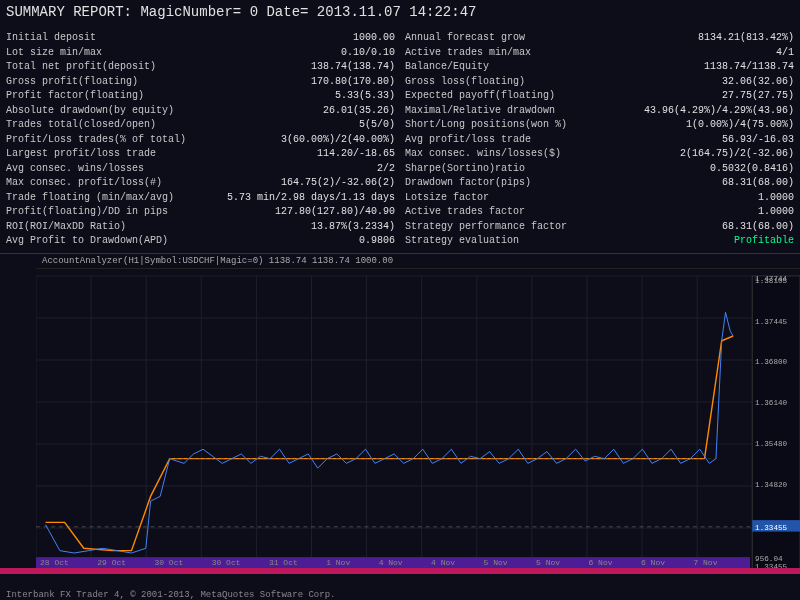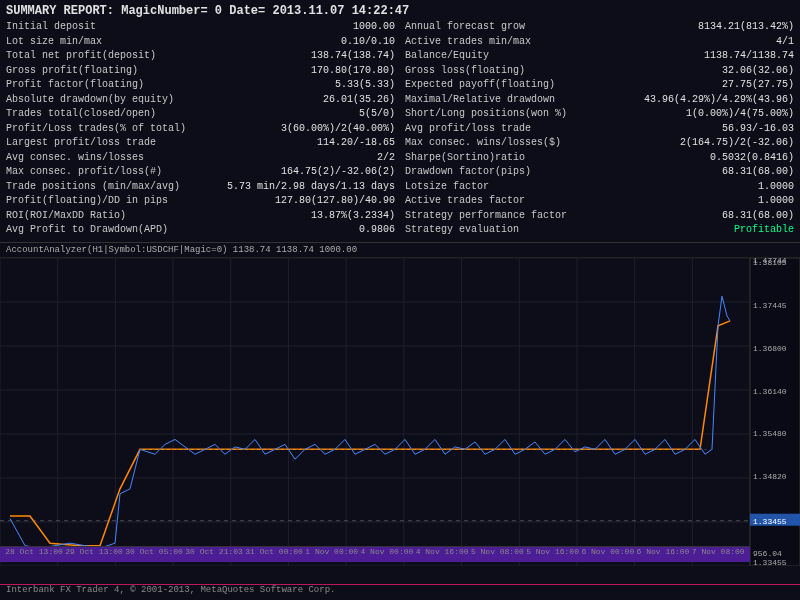--- a/index.html
+++ b/index.html
@@ -20,23 +20,23 @@
     }
     
     .stats-panel {
       background: #0d0d1a;
       padding: 4px 6px 4px 6px;
       border-bottom: 1px solid #333;
       position: relative;
     }
     .title-row {
       color: #e0e0e0;
-      font-size: 12px;
-      margin-bottom: 2px;
-      font-weight: bold;
+      font-size: 14px;
+      margin-bottom: 11px;
+      font-weight: normal;
     }
     .stats-grid {
       display: grid;
       grid-template-columns: 1fr 1fr;
       gap: 0px 10px;
     }
     .stat-row {
       display: flex;
       justify-content: space-between;
       line-height: 1.45;
@@ -52,20 +52,21 @@
       text-align: center;
     }
     .stat-value.profitable {
       color: #00ff88;
       margin-left: 32px;
     }
     
     .chart-section {
       position: relative;
       background: #0d0d1a;
+      margin-left: 36px;
     }
     .chart-header {
       padding: 2px 6px;
       font-size: 9px;
       color: #aaa;
       background: #0d0d1a;
       border-bottom: 1px solid #222;
     }
     .chart-area {
       position: relative;
@@ -74,25 +75,25 @@
     .chart-canvas {
       width: 100%;
       display: block;
     }
     
     .bottom-bar {
       position: absolute;
       bottom: 0;
       left: 0;
       right: 0;
-      height: 16px;
-      background: #0d0d1a;
-      border-top: 1px solid #be185d;
+      height: 32px;
+      background: #0d0d1a;
+      border-top: 6px solid #be185d;
       display: flex;
-      align-items: flex-start;
+      align-items: flex-end;
       padding: 0 6px;
       font-size: 9px;
       color: #888;
     }
     .bottom-time-labels {
       position: absolute;
       bottom: 20px;
       left: 0;
       right: 50px;
       height: 16px;
@@ -154,21 +155,21 @@
           </div>
           <div class="stat-row">
             <span class="stat-label">Avg consec. wins/losses</span>
             <span class="stat-value">2/2</span>
           </div>
           <div class="stat-row">
             <span class="stat-label">Max consec. profit/loss(#)</span>
             <span class="stat-value">164.75(2)/-32.06(2)</span>
           </div>
           <div class="stat-row">
-            <span class="stat-label">Trade positions (min/max/avg)</span>
+            <span class="stat-label">Trade floating (min/max/avg)</span>
             <span class="stat-value">5.73 min/2.98 days/1.13 days</span>
           </div>
           <div class="stat-row">
             <span class="stat-label">Profit(floating)/DD in pips</span>
             <span class="stat-value">127.80(127.80)/40.90</span>
           </div>
           <div class="stat-row">
             <span class="stat-label">ROI(ROI/MaxDD Ratio)</span>
             <span class="stat-value">13.87%(3.2334)</span>
           </div>

